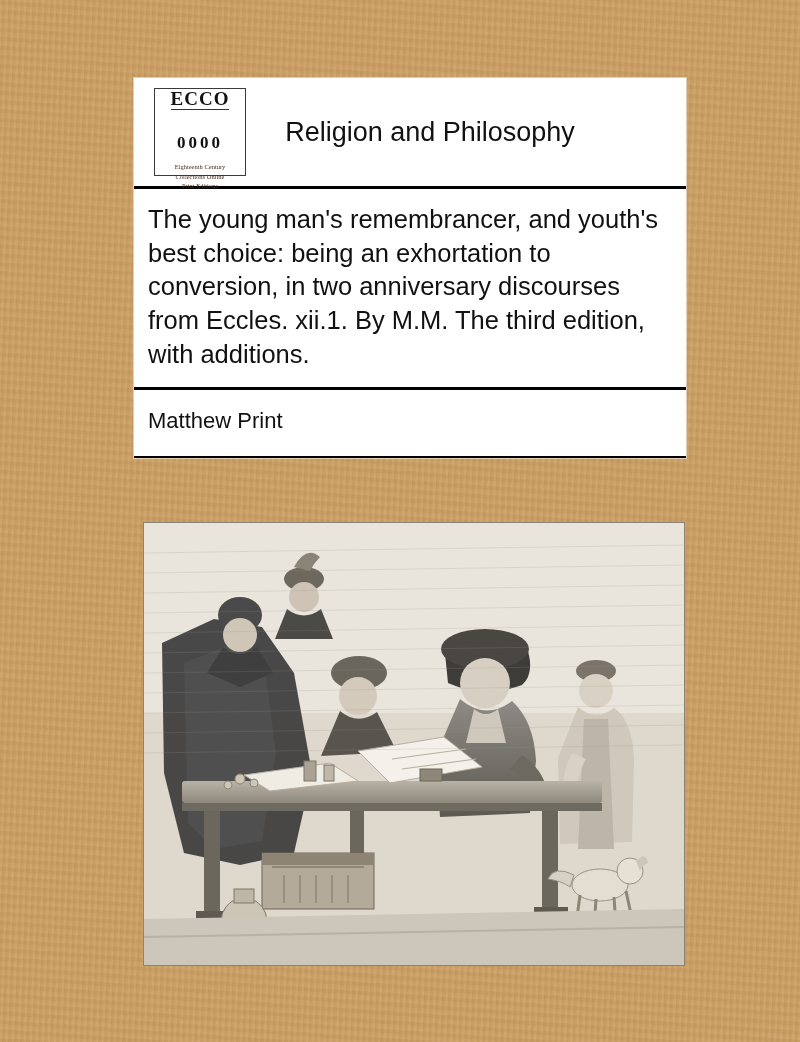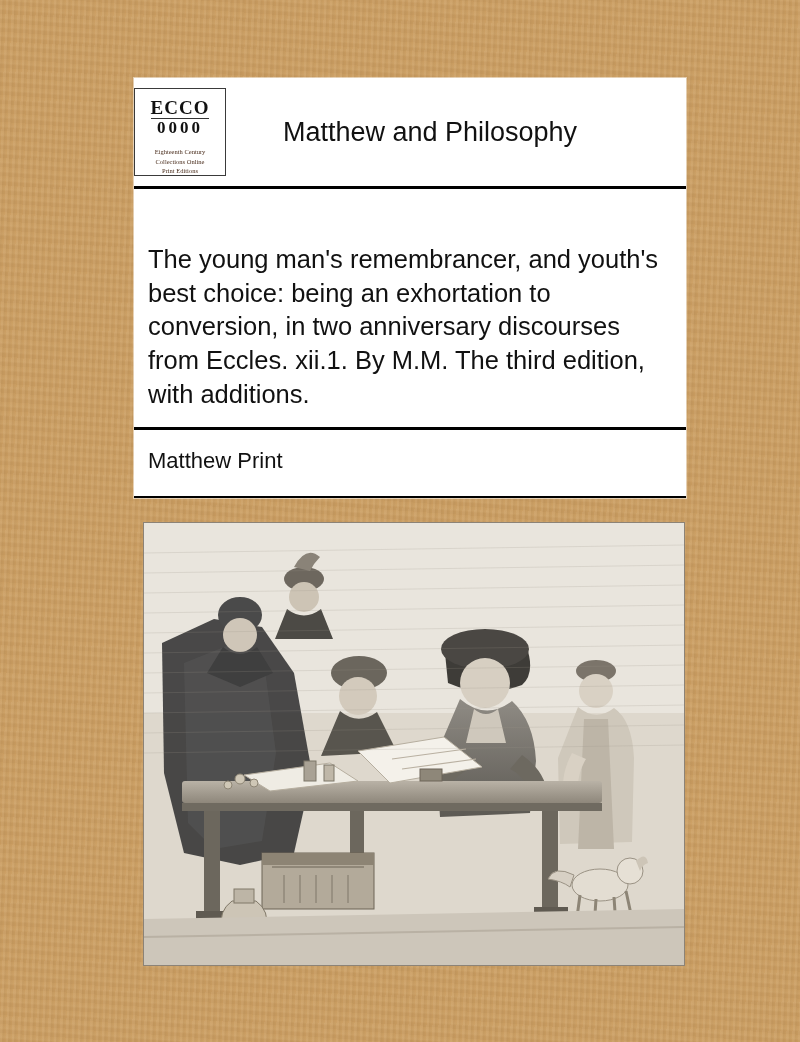--- a/index.html
+++ b/index.html
@@ -49,50 +49,51 @@
   
   .header-band {
     position: relative;
     height: 108px;
     border-bottom: 3px solid #000;
     display: flex;
     align-items: center;
   }
   .ecco-logo {
     position: absolute;
-    left: 0;
+    left: 20px;
     top: 10px;
     width: 92px;
     height: 88px;
     border: 1px solid #3a3a3a;
     box-sizing: border-box;
     display: flex;
     flex-direction: column;
     align-items: center;
     justify-content: flex-start;
-    padding-top: 9px;
+    padding-top: 0;
     background: #fff;
   }
   .ecco-logo .ecco-word {
     font-family: "Liberation Serif", serif;
     font-weight: bold;
     font-size: 19px;
     letter-spacing: 1px;
     color: #111;
     line-height: 1;
     border-bottom: 1px solid #333;
     padding-bottom: 1px;
   }
   .ecco-logo .ecco-sub {
     font-family: "Liberation Serif", serif;
     font-weight: bold;
     font-size: 17px;
     letter-spacing: 3px;
     color: #111;
     line-height: 1.05;
+    margin-top: 24px;
   }
   .ecco-logo .ecco-lines {
     margin-top: 10px;
     text-align: center;
   }
   .ecco-logo .ecco-lines div {
     font-family: "Liberation Serif", serif;
     font-size: 6.5px;
     color: #4a2d1c;
     line-height: 1.5;
@@ -109,21 +110,20 @@
 
   
   .title-band {
     border-bottom: 3px solid #000;
     padding: 14px 14px 16px 14px;
   }
   .title-text {
     font-size: 25.5px;
     line-height: 1.32;
     color: #111;
-    margin-top: 40px;
   }
 
   
   .author-band {
     border-bottom: 2px solid #000;
     padding: 18px 14px 22px 14px;
   }
   .author-text {
     font-size: 22px;
     color: #111;
@@ -153,21 +153,21 @@
     <div class="header-band">
       <div class="ecco-logo">
         <div class="ecco-word">ECCO</div>
         <div class="ecco-sub">0000</div>
         <div class="ecco-lines">
           <div>Eighteenth Century</div>
           <div>Collections Online</div>
           <div>Print Editions</div>
         </div>
       </div>
-      <div class="category">Matthew and Philosophy</div>
+      <div class="category">Religion and Philosophy</div>
     </div>
 
     <div class="title-band">
       <div class="title-text">The young man's remembrancer, and youth's best choice: being an exhortation to conversion, in two anniversary discourses from Eccles. xii.1. By M.M. The third edition, with additions.</div>
     </div>
 
     <div class="author-band">
       <div class="author-text">Matthew Print</div>
     </div>
 

